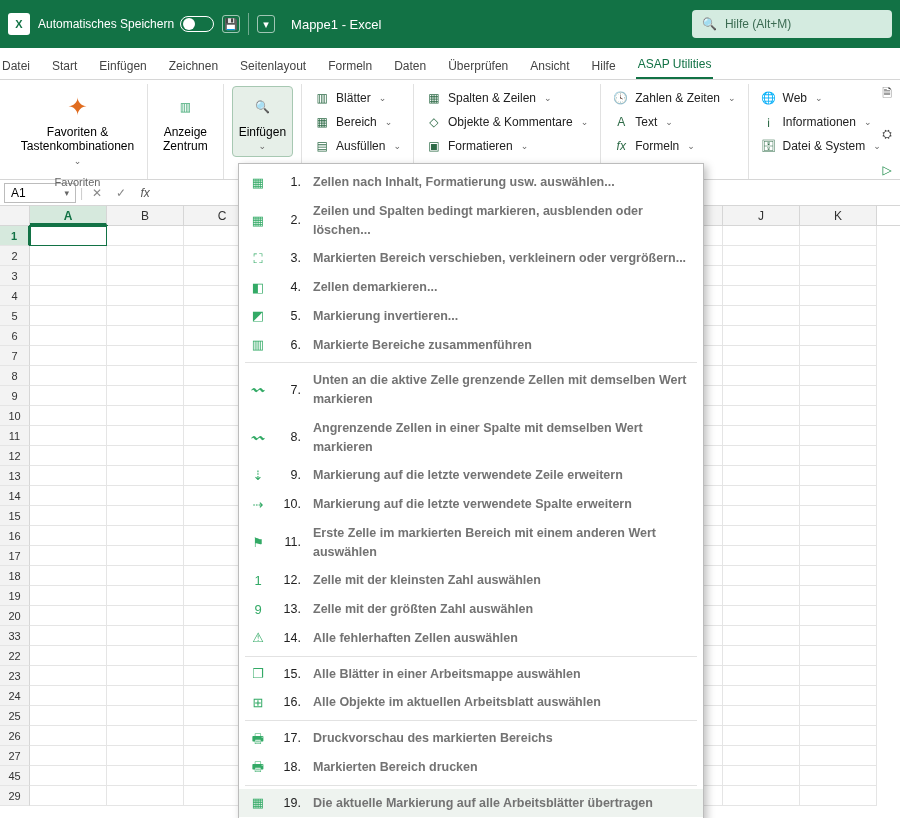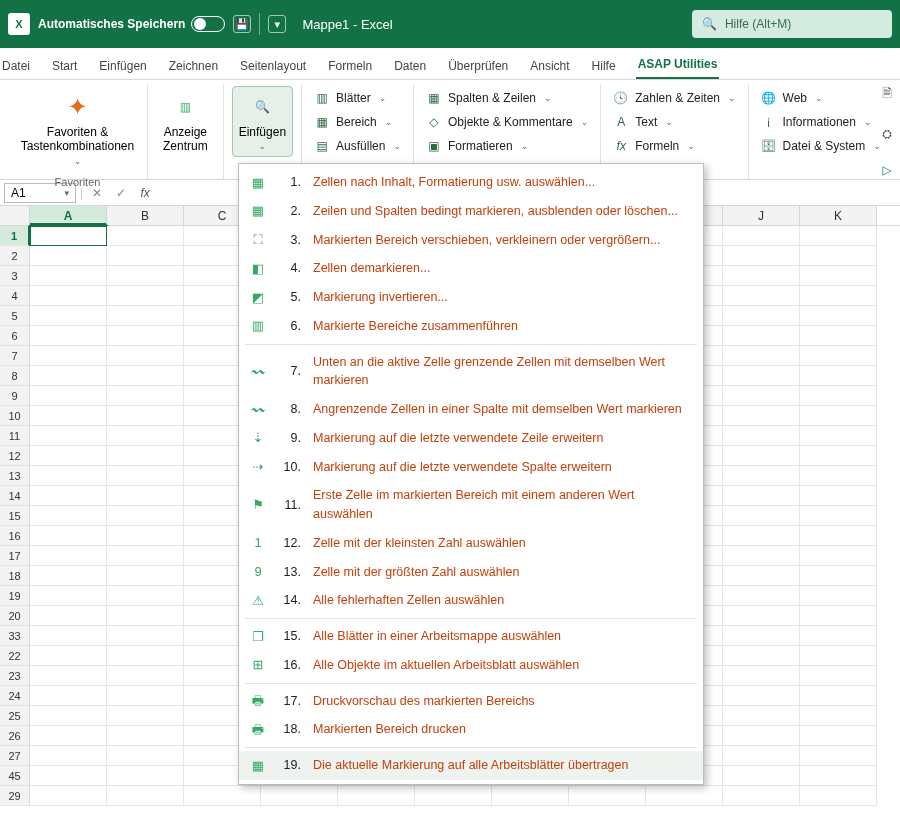--- a/index.html
+++ b/index.html
@@ -25,21 +25,21 @@
   }
   .titlebar .xl-icon {
     width: 22px; height: 22px;
     background: #fff;
     color: #127245;
     font-weight: bold;
     font-size: 11px;
     display:flex; align-items:center; justify-content:center;
     border-radius:3px;
   }
-  .titlebar .autosave { font-size:12px; display:flex; align-items:center; gap:6px;font-weight:bold;}
+  .titlebar .autosave { font-size:12px; display:flex; align-items:center; gap:6px;}
   .toggle {
     width: 34px; height: 16px; border:1px solid #fff; border-radius:8px; position:relative;
   }
   .toggle::after {
     content:""; width:12px; height:12px; background:#fff; border-radius:50%;
     position:absolute; left:2px; top:1px;
   }
   .titlebar .save-icon, .titlebar .down-icon {
     width:18px; height:18px; border:1px solid rgba(255,255,255,0.6); border-radius:3px;
     display:flex; align-items:center; justify-content:center; font-size:11px;
@@ -63,21 +63,21 @@
     background:#fff;
     border-bottom:1px solid #d6d6d6;
     height:32px;
     display:flex; align-items:flex-end;
     padding:0 0;
     gap:18px;
     font-size:12px;
   }
   .ribbon-tabs .tab { padding:6px 2px; color:#444; cursor:pointer; }
   .ribbon-tabs .tab.active {
-    color:#127245; font-weight:700; border-bottom:2px solid #127245;
+    color:#127245; font-weight:400; border-bottom:2px solid #127245;
   }
   
   .ribbon {
     background:#fff;
     border-bottom:1px solid #d6d6d6;
     height:100px;
     display:flex;
     align-items:stretch;
     padding:4px 8px 0 8px;
     gap:0;
@@ -158,21 +158,21 @@
   .dd-item {
     display:flex; align-items:center; gap:12px;
     padding:5px 14px 5px 10px;
     cursor:pointer;
     line-height:1.5;
   }
   .dd-item:hover, .dd-item.hover { background:#eef3ef; }
   .dd-sep { height:1px; background:#e2e2e2; margin:3px 6px; }
   .dd-icon { width:18px; height:18px; display:flex; align-items:center; justify-content:center; color:#3a6; flex-shrink:0; font-size:13px;}
   .dd-num { width:22px; text-align:right; color:#222; flex-shrink:0;}
-  .dd-label { color:#c2410c; }
+  .dd-label { color:#737373;font-weight:bold; }
 </style>
 </head>
 <body>
 
 <div class="titlebar">
   <div class="xl-icon">X</div>
   <div class="autosave">
     <span>Automatisches Speichern</span>
     <span class="toggle"></span>
   </div>

